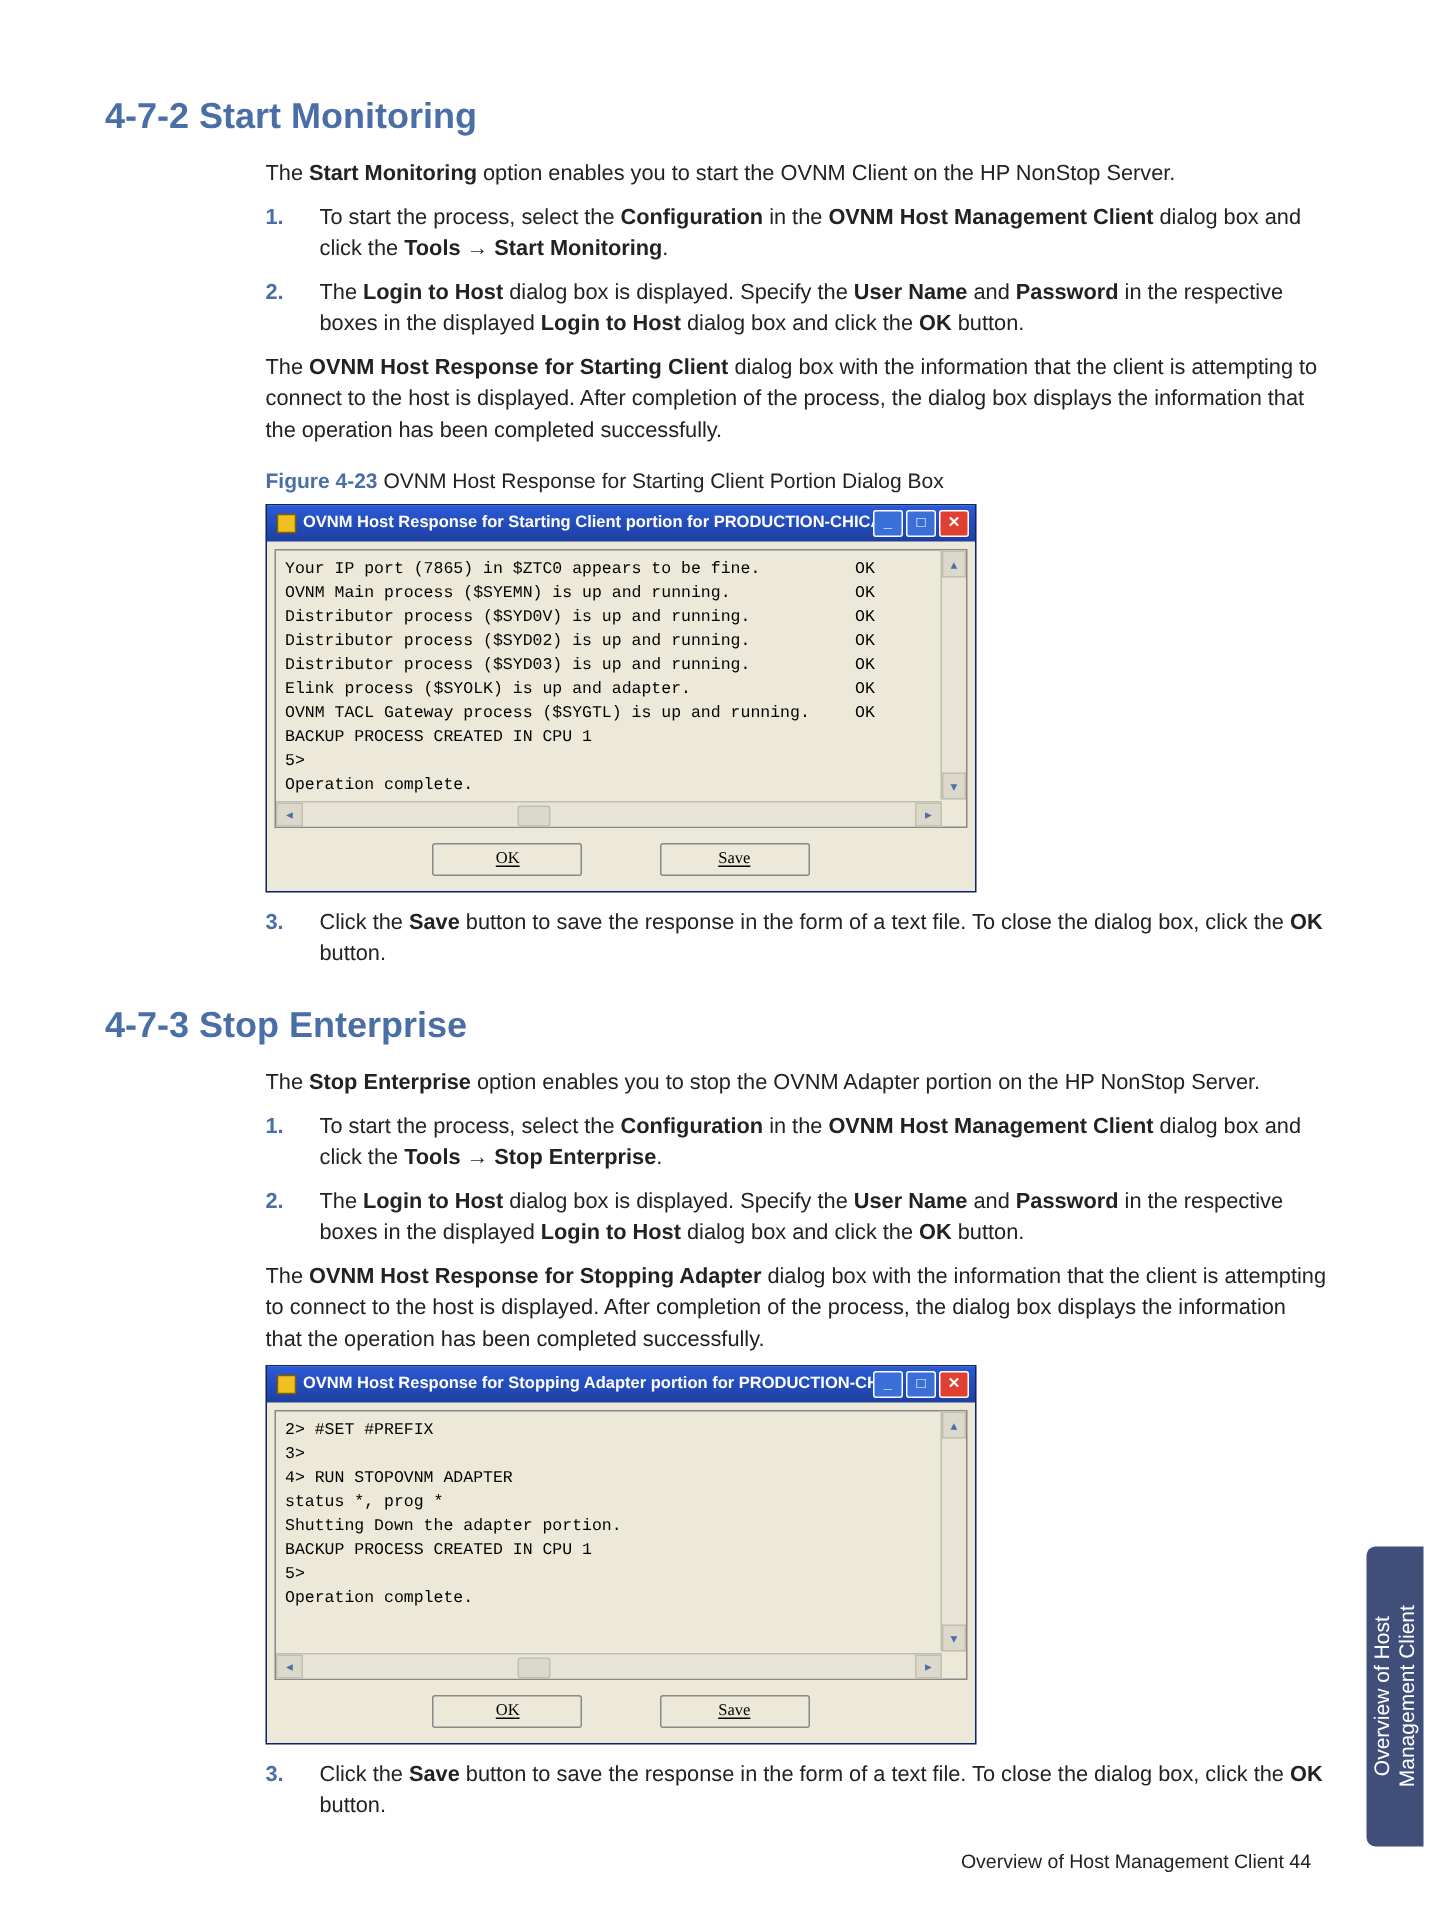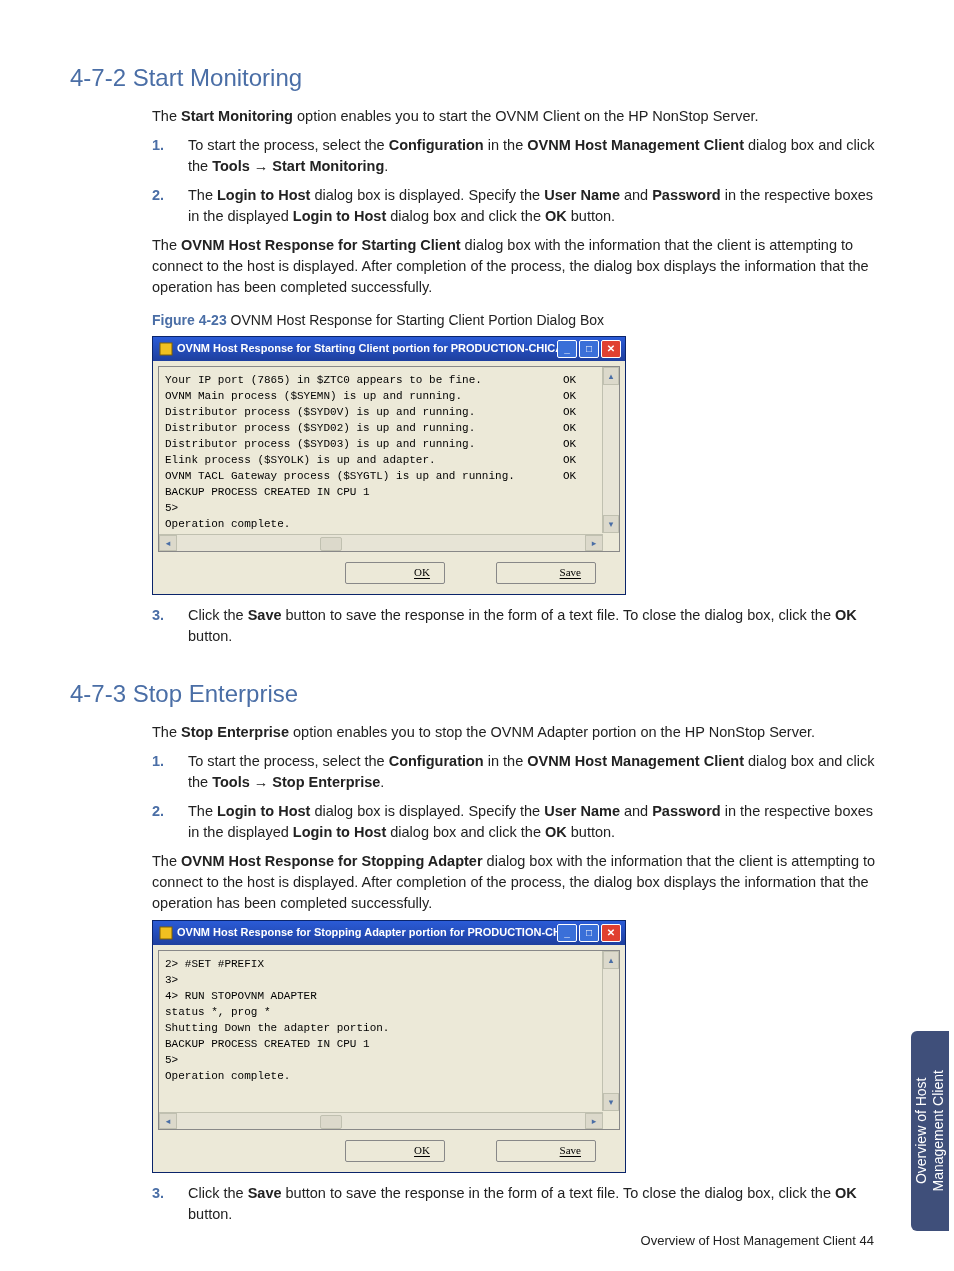--- a/index.html
+++ b/index.html
@@ -1,47 +1,47 @@
 <!DOCTYPE html>
 <html><head>
 <meta charset="utf-8">
 <style>
 html,body{margin:0;padding:0;background:#fff;font-family:"Segoe UI",Arial,sans-serif;color:#222;font-size:14.5px;line-height:1.45}
 .page{width:954px;min-height:1271px;position:relative;padding:55px 70px 30px 70px;box-sizing:border-box}
-h2{color:#4a6ea6;font-weight:400;font-size:24px;margin:6px 0 10px 0;font-family:"Segoe UI Light","Segoe UI",Arial}
-.body-indent{margin-left:82px}
+h2{color:#4a6ea6;font-weight:700;font-size:24px;margin:6px 0 10px 0;font-family:"Segoe UI Light","Segoe UI",Arial}
+.body-indent{margin-left:107px}
 p{margin:6px 0}
 ol{margin:6px 0;padding-left:0;list-style:none}
 ol>li{position:relative;padding-left:36px;margin:8px 0}
 ol>li .num{position:absolute;left:0;top:0;color:#4a6ea6;font-weight:700}
 .bold{font-weight:700}
 .figcap{font-size:14px;margin:12px 0 6px 0}
 .figcap .flabel{font-weight:700;color:#4a6ea6}
 .dlg{border:1px solid #0a246a;width:472px;background:#ece9d8;font-family:Tahoma,Arial;font-size:11px;color:#000;margin:4px 0 10px 0}
 .titlebar{background:linear-gradient(to bottom,#2a5bd7,#1e3f9e);color:#fff;padding:3px 4px 3px 6px;font-weight:700;display:flex;align-items:center}
 .titlebar .ticon{width:14px;height:14px;margin-right:4px;display:inline-block}
 .titlebar .ttxt{flex:1;white-space:nowrap;overflow:hidden}
 .winbtns{display:flex;gap:2px}
 .winbtn{width:18px;height:16px;border:1px solid #fff;border-radius:2px;display:flex;align-items:center;justify-content:center;font-size:10px;line-height:1;color:#fff}
 .winbtn.min{background:#3a6fd8}
 .winbtn.max{background:#3a6fd8}
 .winbtn.close{background:#e04030}
 .dlg-body{padding:5px 5px 10px 5px}
-.scrollarea{border:1px solid #888;background:#ece9d8;position:relative;padding:6px 0 2px 6px}
+.scrollarea{border:1px solid #888;background:#ece9d8;position:relative;padding:6px 18px 2px 6px}
 .vsb{position:absolute;right:0;top:0;bottom:18px;width:16px;background:#e7e4d6;border-left:1px solid #c0c0b0}
 .vsb .arr{height:16px;display:flex;align-items:center;justify-content:center;font-size:9px;color:#4a6ea6;background:#dcd9cb;border:1px solid #c0c0b0}
 .hsb{position:absolute;left:0;right:16px;bottom:0;height:16px;background:#e7e4d6;border-top:1px solid #c0c0b0;display:flex;align-items:center}
 .hsb .arr{width:16px;height:14px;display:flex;align-items:center;justify-content:center;font-size:9px;color:#4a6ea6;background:#dcd9cb;border:1px solid #c0c0b0}
 .hsb .track{flex:1;position:relative;height:14px}
 .hsb .thumb{position:absolute;left:35%;width:20px;height:12px;top:1px;background:#dcd9cb;border:1px solid #c0c0b0;border-radius:2px}
 .termrows{font-family:"Courier New",monospace;font-size:11px;color:#000;padding-bottom:22px;margin-right:16px}
 .termrow{display:flex}
 .termrow .c1{flex:1;white-space:pre}
 .termrow .c2{width:40px}
-.btnrow{text-align:right;padding:10px 0 0 0}
+.btnrow{text-align:center;padding:10px 0 0 0}
 .dbtn{display:inline-block;min-width:70px;padding:2px 14px;font-family:Tahoma;font-size:11px;background:#ece9d8;border:1px solid #888;border-radius:2px;margin:0 24px;text-decoration:underline;text-underline-offset:2px;cursor:pointer}
 .sidetab{position:absolute;right:5px;bottom:40px;width:38px;height:200px;background:#3f4f7a;color:#fff;border-radius:6px 0 0 6px;display:flex;align-items:center;justify-content:center}
 .sidetab .rot{transform:rotate(-90deg);white-space:nowrap;font-size:14px;text-align:center;line-height:1.2}
 .footer{position:absolute;right:80px;bottom:20px;font-size:13px}
 .h2wrap{margin-left:0}
 </style>
 </head>
 <body>
 <div class="page">
 
@@ -139,21 +139,21 @@
   </div>
  </div>
 </div>
 
 <ol>
  <li><span class="num">3.</span>
   <span>Click the </span><span class="bold">Save</span><span> button to save the response in the form of a text file. To close the dialog box, click the </span><span class="bold">OK</span><span> button.</span></li>
 </ol>
 </div>
 
-<h2 class="h2wrap" style="margin-top:30px">4-7-3 Stop Enterprise</h2>
+<h2 class="h2wrap" style="margin-top:20px">4-7-3 Stop Enterprise</h2>
 <div class="body-indent">
 <p><span>The </span><span class="bold">Stop Enterprise</span><span> option enables you to stop the OVNM Adapter portion on the HP NonStop Server.</span></p>
 
 <ol>
  <li><span class="num">1.</span>
   <span>To start the process, select the </span><span class="bold">Configuration</span><span> in the </span><span class="bold">OVNM Host Management Client</span><span> dialog box and click the </span><span class="bold">Tools</span><span> → </span><span class="bold">Stop Enterprise</span><span>.</span></li>
  <li><span class="num">2.</span>
   <span>The </span><span class="bold">Login to Host</span><span> dialog box is displayed. Specify the </span><span class="bold">User Name</span><span> and </span><span class="bold">Password</span><span> in the respective boxes in the displayed </span><span class="bold">Login to Host</span><span> dialog box and click the </span><span class="bold">OK</span><span> button.</span></li>
 </ol>
 

